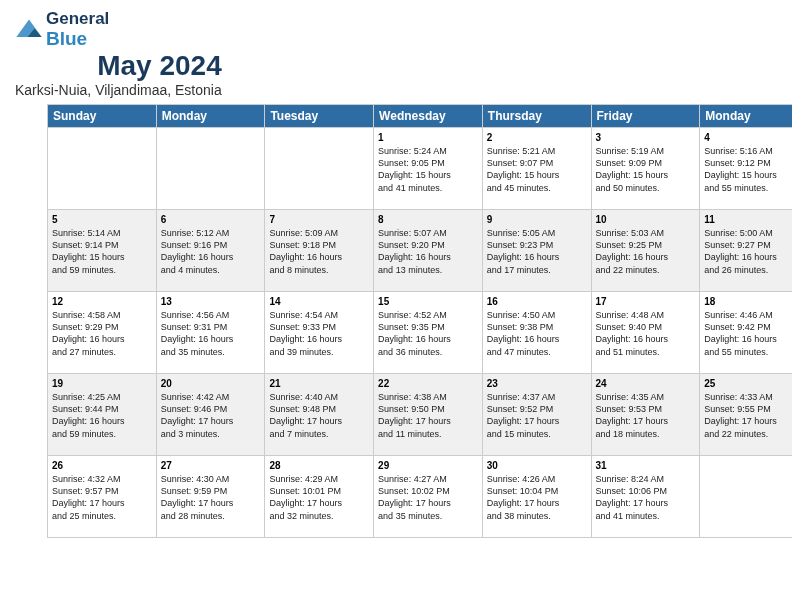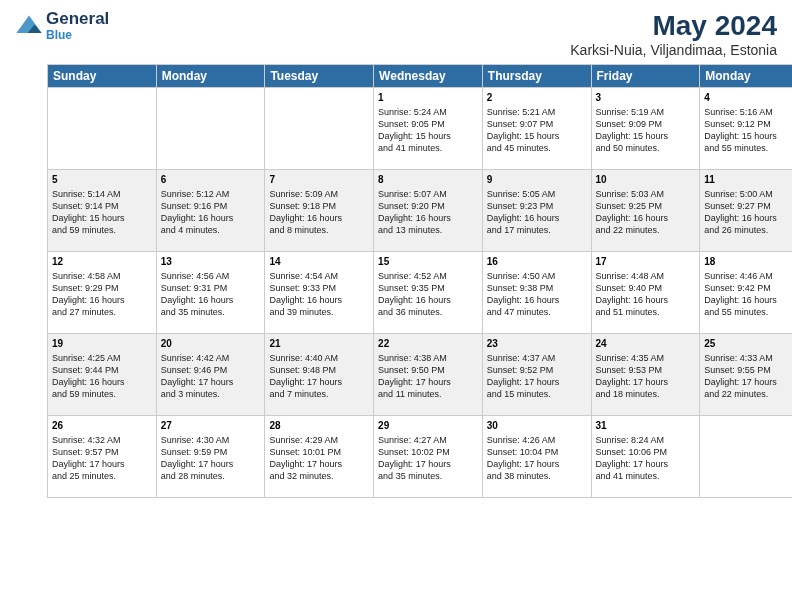--- a/index.html
+++ b/index.html
@@ -13,20 +13,21 @@
     .page {
       width: 792px;
       height: 612px;
       padding: 10px 15px;
     }
     .header {
       display: flex;
       justify-content: space-between;
       align-items: flex-start;
       margin-bottom: 6px;
+      flex-direction: column;
     }
     .logo {
       display: flex;
       align-items: center;
     }
     .logo-icon {
       width: 28px;
       height: 28px;
       margin-right: 3px;
     }
@@ -83,21 +84,21 @@
 
 <div class="page">
   <div class="header">
     <div class="logo">
       <svg class="logo-icon" viewBox="0 0 40 40">
         <polygon points="20,5 38,30 2,30" fill="#2e86c1" opacity="0.85"></polygon>
         <polygon points="28,18 38,30 18,30" fill="#1a5276" opacity="0.9"></polygon>
       </svg>
       <div>
         <div style="font-size:17px;font-weight:bold;color:#1a3a5c;line-height:1.1;">General</div>
-        <div style="font-size:12px;font-weight:bold;color:#2e86c1;line-height:1.1;">Blue</div>
+        <div style="font-size:19px;font-weight:bold;color:#2e86c1;line-height:1.1;">Blue</div>
       </div>
     </div>
     <div class="title-block">
       <div class="month-title">May 2024</div>
       <div class="subtitle">Karksi-Nuia, Viljandimaa, Estonia</div>
     </div>
   </div>
 
   <table class="calendar">
     <thead>

